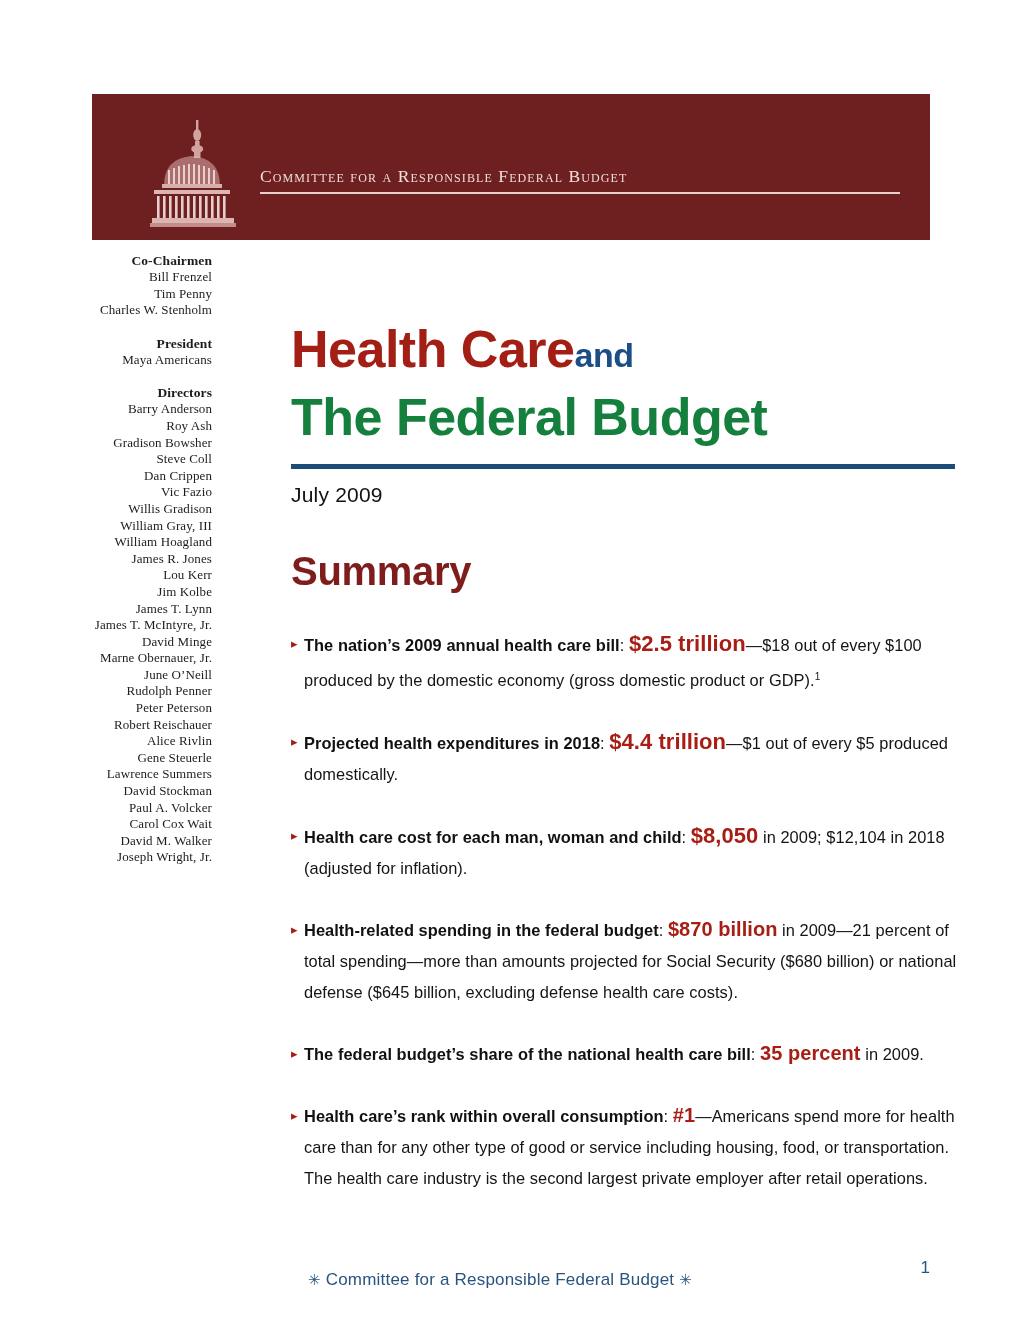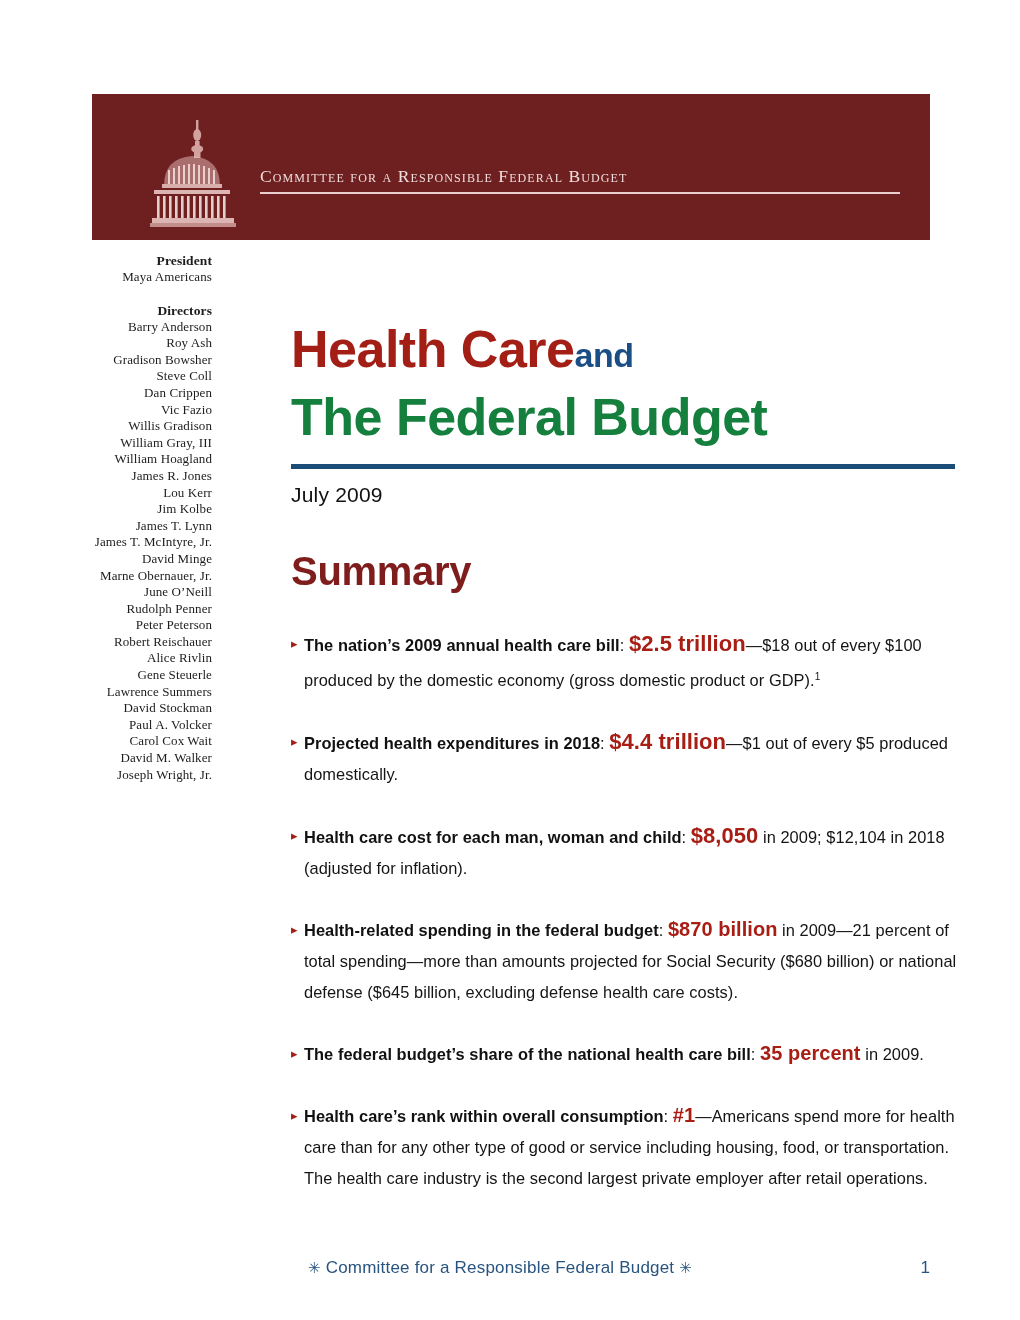--- a/index.html
+++ b/index.html
@@ -160,21 +160,21 @@
     position: absolute;
     left: 258px;
     top: 1258px;
     width: 672px;
     color: #28547F;
     font-size: 17px;
   }
   .footer-center {
     position: absolute;
     left: 50px;
-    top: 0;
+    top: 12px;
     letter-spacing: 0.2px;
   }
   .footer-page {
     position: absolute;
     right: 0px;
     top: 0;
     font-size: 17px;
     color: #28547F;
   }
   .ast { font-size: 15px; }
@@ -230,20 +230,26 @@
     </svg>
   </div>
   <div class="banner-text">
     <div class="banner-title">Committee for a Responsible Federal Budget</div>
     <div class="banner-rule"></div>
   </div>
 </div>
 
 <div class="sidebar">
 
+  <div class="sb-group">
+    <div class="sb-head">Co-Chairmen</div>
+    <div class="sb-name">Bill Frenzel</div>
+    <div class="sb-name">Tim Penny</div>
+    <div class="sb-name">Charles W. Stenholm</div>
+  </div>
 
   <div class="sb-group">
     <div class="sb-head">President</div>
     <div class="sb-name">Maya Americans</div>
   </div>
 
   <div class="sb-group">
     <div class="sb-head">Directors</div>
     <div class="sb-name">Barry Anderson</div>
     <div class="sb-name">Roy Ash</div>

